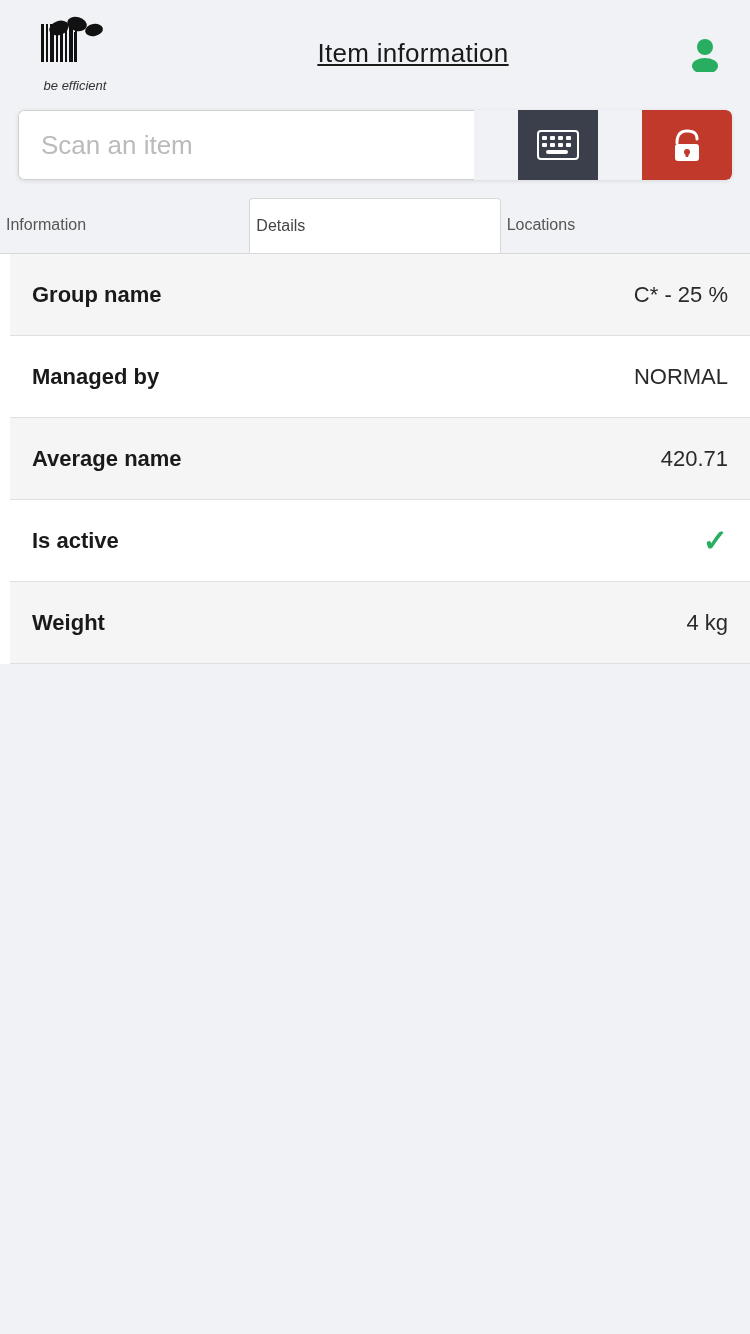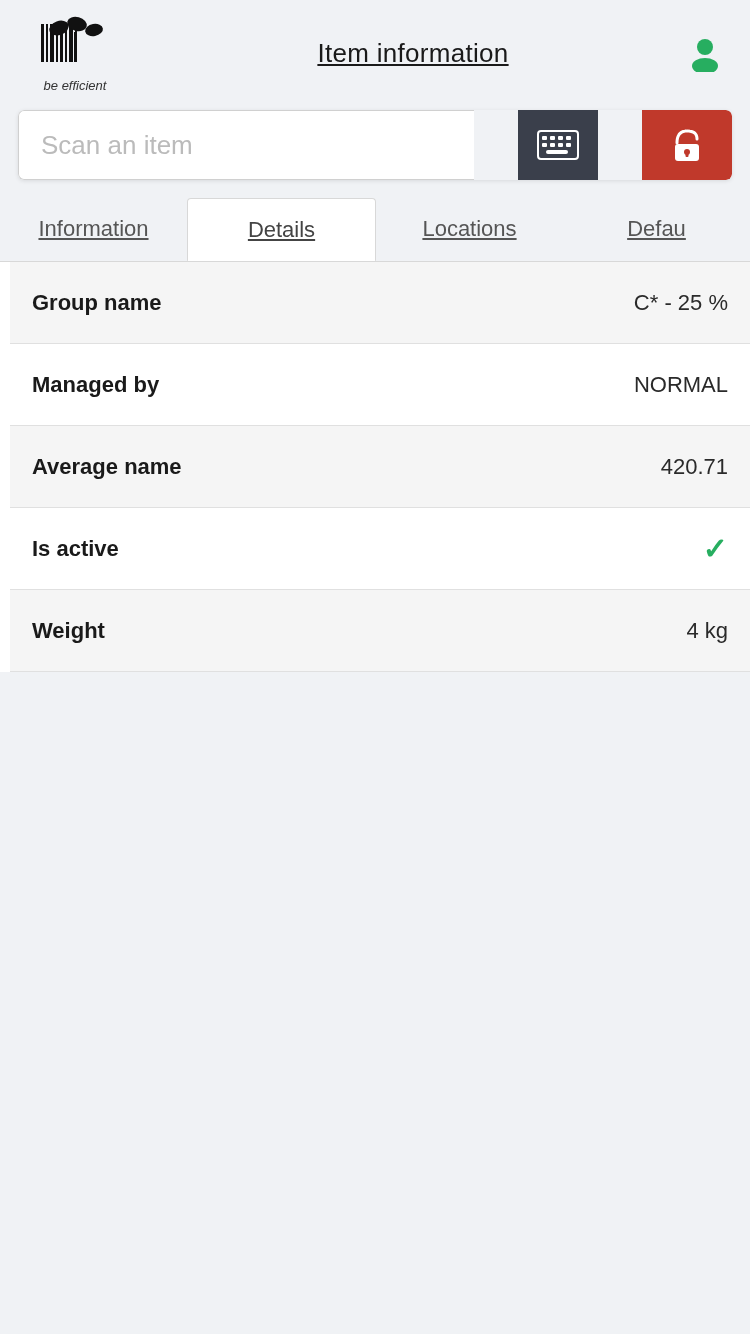--- a/index.html
+++ b/index.html
@@ -126,31 +126,29 @@
     .tabs {
       display: flex;
       background: #f0f2f5;
       border-bottom: 1.5px solid #d8d8d8;
       padding: 0 0 0 0;
       overflow: hidden;
     }
 
     .tab {
       flex: 1;
-      text-align: center;
       padding: 18px 6px 16px 6px;
-      font-size: 22px;
+      font-size: 16px;
       color: #555;
       cursor: pointer;
       white-space: nowrap;
       overflow: hidden;
       text-overflow: ellipsis;
       background: #f0f2f5;
       border-bottom: 3px solid transparent;
-      text-decoration: underline;
     }
 
     .tab.active {
       background: #ffffff;
       border-bottom: 3px solid transparent;
       border-top: 1.5px solid #d8d8d8;
       border-left: 1.5px solid #d8d8d8;
       border-right: 1.5px solid #d8d8d8;
       border-bottom-color: #ffffff;
       margin-bottom: -1.5px;
@@ -271,21 +269,20 @@
       <circle cx="18" cy="25" r="3" fill="#c0392b"></circle>
       <rect x="16.5" y="25" width="3" height="5" rx="1" fill="#c0392b"></rect>
     </svg>
   </button>
 </div>
 
 <div class="tabs">
   <div class="tab">Information</div>
   <div class="tab active">Details</div>
   <div class="tab">Locations</div>
-  <div class="tab">Defau</div>
 </div>
 
 <div class="details-table">
 
   <div class="table-row shaded">
     <span class="row-label">Group name</span>
     <span class="row-value">C* - 25 %</span>
   </div>
 
   <div class="table-row white">

